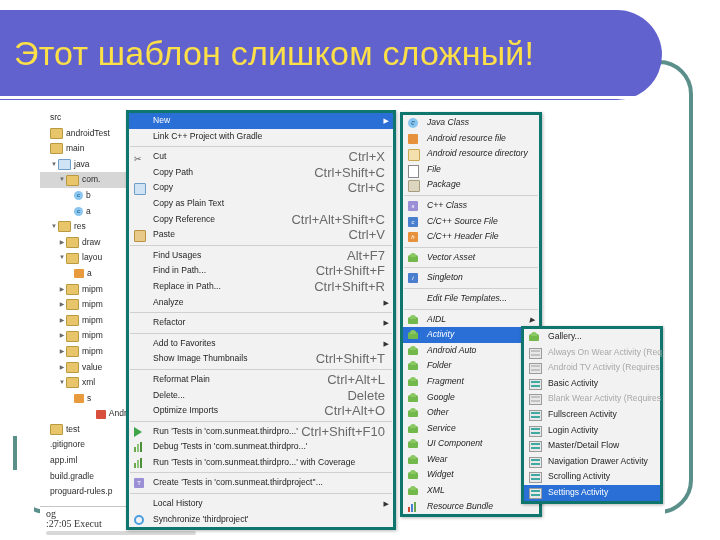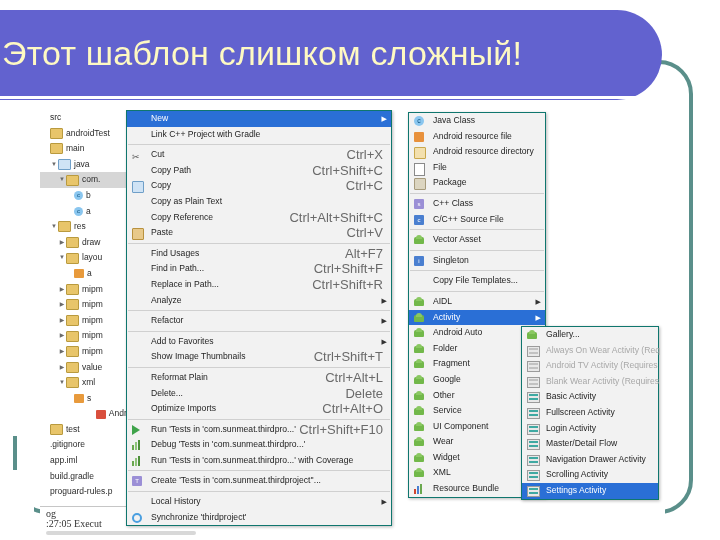--- a/index.html
+++ b/index.html
@@ -32,22 +32,22 @@
     position:absolute;left:0;top:470px;width:34px;height:70px;background:#fff;z-index:2;
   }
 
   
   .banner{
     position:absolute;left:-14px;top:10px;width:676px;height:90px;
     background:#6262cf;border-radius:0 46px 46px 0;
     z-index:6;
   }
   .banner-title{
-    position:absolute;left:16px;top:24px;
-    font-size:34px;color:#fef9c3;white-space:nowrap;
+    position:absolute;left:28px;top:24px;
+    font-size:34px;color:#fde047;white-space:nowrap;
     letter-spacing:.2px;
   }
   .banner-underline{
     position:absolute;left:2px;top:86px;width:654px;height:3px;background:#ffffff;
   }
 
   
   .ide{
     position:absolute;left:40px;top:110px;width:625px;height:425px;
     z-index:4;overflow:hidden;
@@ -87,39 +87,39 @@
   .console{
     position:absolute;left:0;top:396px;width:255px;height:29px;background:#ffffff;
     border-top:1px solid #c6c6c6;font-family:Liberation Serif, serif;font-size:10px;color:#333;
   }
   .console .c1{position:absolute;left:6px;top:1px;}
   .console .c2{position:absolute;left:6px;top:11px;}
   .scrollbar{position:absolute;left:6px;top:24px;width:150px;height:4px;background:#d8d8d8;border-radius:2px;}
 
   
   .menu{
-    position:absolute;background:#f2f2f2;border:1px solid #0f766e;
+    position:absolute;background:#f2f2f2;border:3px solid #0f766e;
     box-shadow:1px 1px 3px rgba(0,0,0,.28);
     font-size:8.6px;color:#1e1e1e;
   }
   .mi{
     position:relative;height:15.6px;line-height:15.6px;white-space:nowrap;
     padding-left:24px;padding-right:6px;
   }
   .mi.hl{background:#2a6fd6;color:#ffffff;}
   .mi.dis{color:#a8a8a8;}
   .mi .sc{position:absolute;right:8px;top:0;color:#6a6a6a;font-size:13px;}
   .mi .arr{position:absolute;right:4px;top:0;font-size:7px;color:#333;}
   .mi.hl .arr{color:#fff;}
   .mi .mico{position:absolute;left:5px;top:3px;width:11px;height:10px;}
   .sep{height:1px;background:#d0d0d0;margin:2px 1px;}
 
   
   #menu1{left:86px;top:0px;width:264px;}
-  #menu2{left:368px;top:2px;width:136px;}
+  #menu2{left:360px;top:2px;width:136px;font-style:italic;}
   #menu3{left:481px;top:216px;width:136px;}
   .sq{width:10px;height:10px;border-radius:1px;display:block;}
   .andro{width:10px;height:10px;display:block;position:relative;}
   .andro:before{content:"";position:absolute;left:0;top:2px;width:10px;height:7px;border-radius:2px 2px 1px 1px;background:#72b84a;}
   .andro:after{content:"";position:absolute;left:2px;top:0px;width:6px;height:4px;border-radius:3px 3px 0 0;background:#8ac861;}
   .layico{width:11px;height:9px;background:#e8e8e8;border:1px solid #9b9b9b;display:block;position:relative;}
   .layico:before{content:"";position:absolute;left:1px;top:1px;right:1px;height:2px;background:#8e8e8e;}
   .layico:after{content:"";position:absolute;left:1px;top:5px;right:1px;height:2px;background:#8e8e8e;}
   .layico.teal:before,.layico.teal:after{background:#3fa9a2;}
   .layico.dis:before,.layico.dis:after{background:#c2c2c2;}
@@ -266,30 +266,33 @@
         <div class="mi"><span class="mico">
             <span class="sq" style="background:#dcd5c0;border:1px solid #a79b7c;"></span>
           </span><span>Package</span></div>
         <div class="sep"></div>
         <div class="mi"><span class="mico">
             <span class="sq purple tinytext">s</span>
           </span><span>C++ Class</span></div>
         <div class="mi"><span class="mico">
             <span class="sq blue tinytext">c</span>
           </span><span>C/C++ Source File</span></div>
+        <div class="mi"><span class="mico">
+            <span class="sq orange tinytext">h</span>
+          </span><span>C/C++ Header File</span></div>
         <div class="sep"></div>
         <div class="mi"><span class="mico">
             <span class="andro"></span>
           </span><span>Vector Asset</span></div>
         <div class="sep"></div>
         <div class="mi"><span class="mico">
             <span class="sq blue tinytext">i</span>
           </span><span>Singleton</span></div>
         <div class="sep"></div>
-        <div class="mi"><span>Copy File Templates...</span></div>
+        <div class="mi"><span>Edit File Templates...</span></div>
         <div class="sep"></div>
         <div class="mi"><span class="mico">
             <span class="andro"></span>
           </span><span>AIDL</span><span class="arr">▶</span></div>
         <div class="mi hl"><span class="mico">
             <span class="andro"></span>
           </span><span>Activity</span><span class="arr">▶</span></div>
         <div class="mi"><span class="mico">
             <span class="andro"></span>
           </span><span>Android Auto</span><span class="arr">▶</span></div>
@@ -332,26 +335,26 @@
     <div class="menu" id="menu3">
         <div class="mi"><span class="mico">
             <span class="andro"></span>
           </span><span>Gallery...</span></div>
         <div class="mi dis"><span class="mico">
             <span class="layico dis"></span>
           </span><span>Always On Wear Activity (Req</span></div>
         <div class="mi dis"><span class="mico">
             <span class="layico dis"></span>
           </span><span>Android TV Activity (Requires</span></div>
+        <div class="mi"><span class="mico">
+            <span class="layico teal"></span>
+          </span><span>Basic Activity</span></div>
         <div class="mi dis"><span class="mico">
             <span class="layico dis"></span>
           </span><span>Blank Wear Activity (Requires</span></div>
-        <div class="mi"><span class="mico">
-            <span class="layico teal"></span>
-          </span><span>Basic Activity</span></div>
         <div class="mi"><span class="mico">
             <span class="layico teal"></span>
           </span><span>Fullscreen Activity</span></div>
         <div class="mi"><span class="mico">
             <span class="layico teal"></span>
           </span><span>Login Activity</span></div>
         <div class="mi"><span class="mico">
             <span class="layico teal"></span>
           </span><span>Master/Detail Flow</span></div>
         <div class="mi"><span class="mico">

